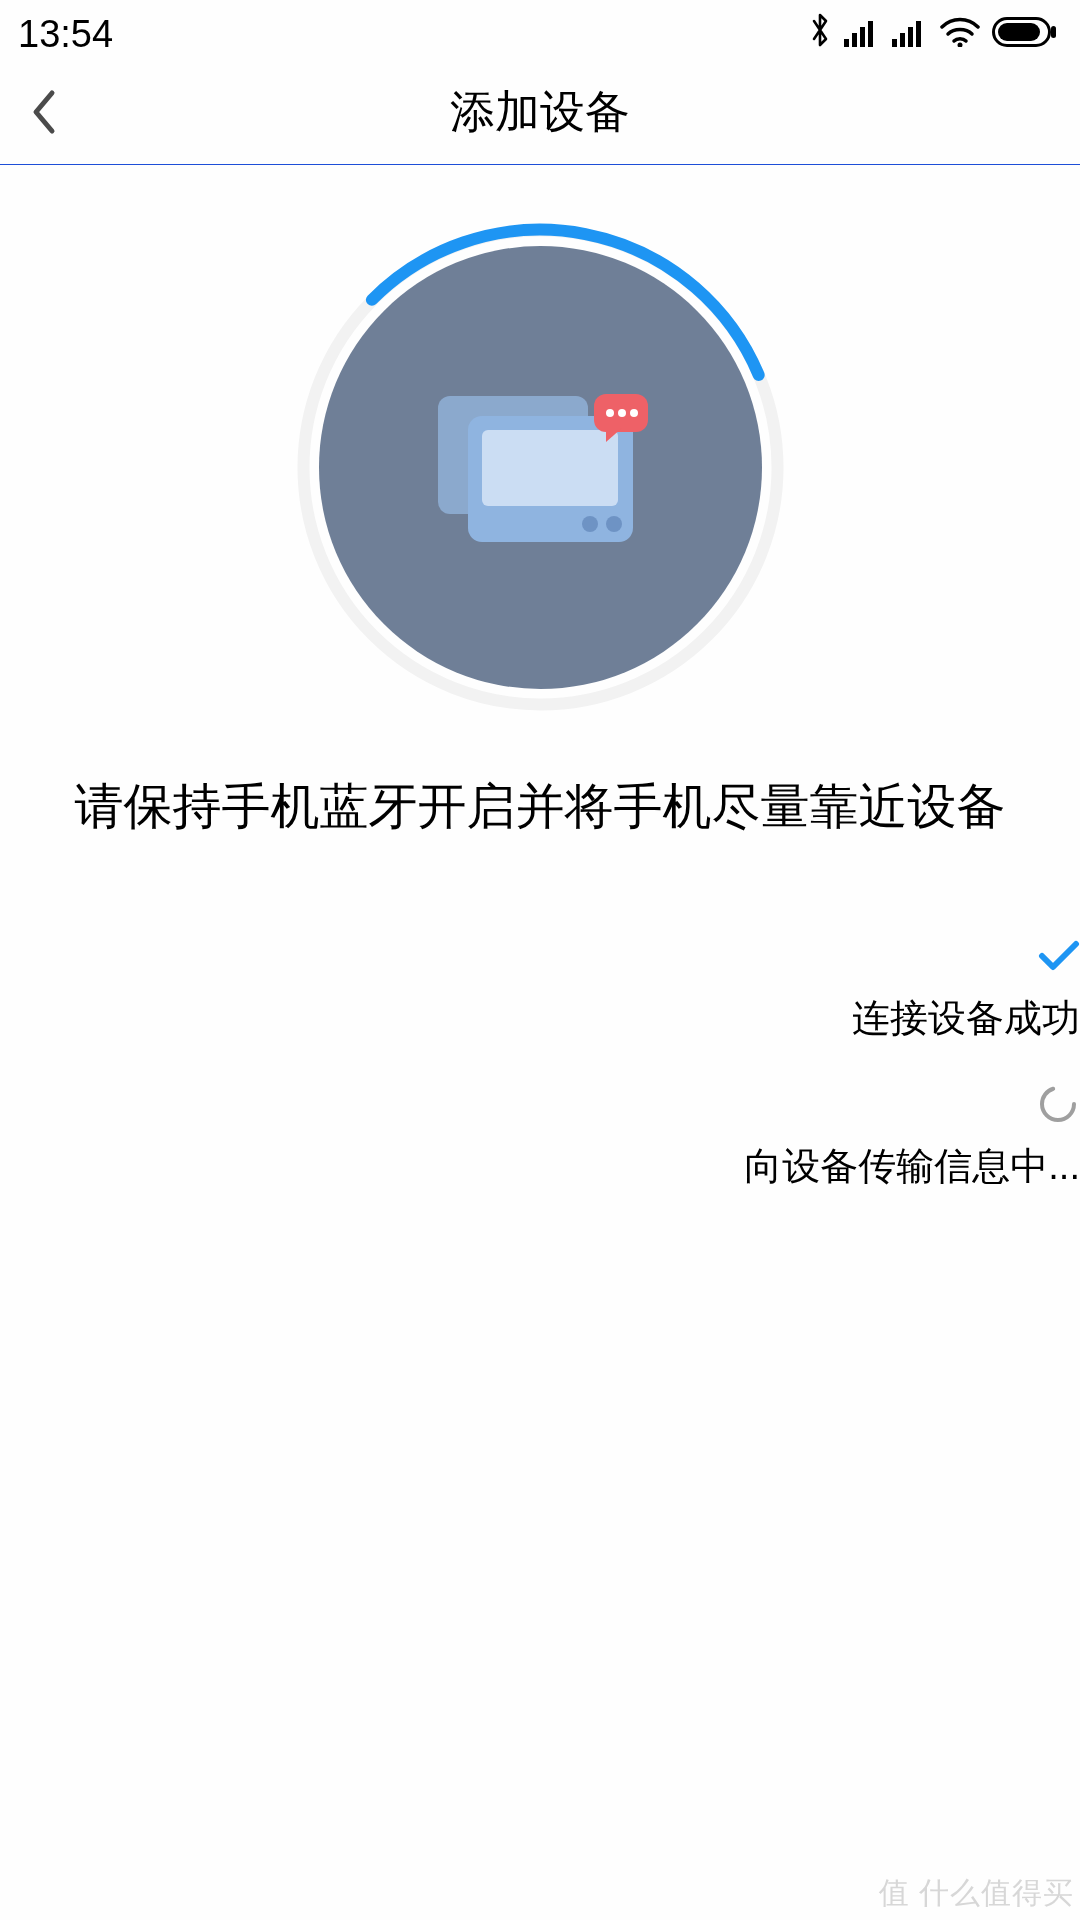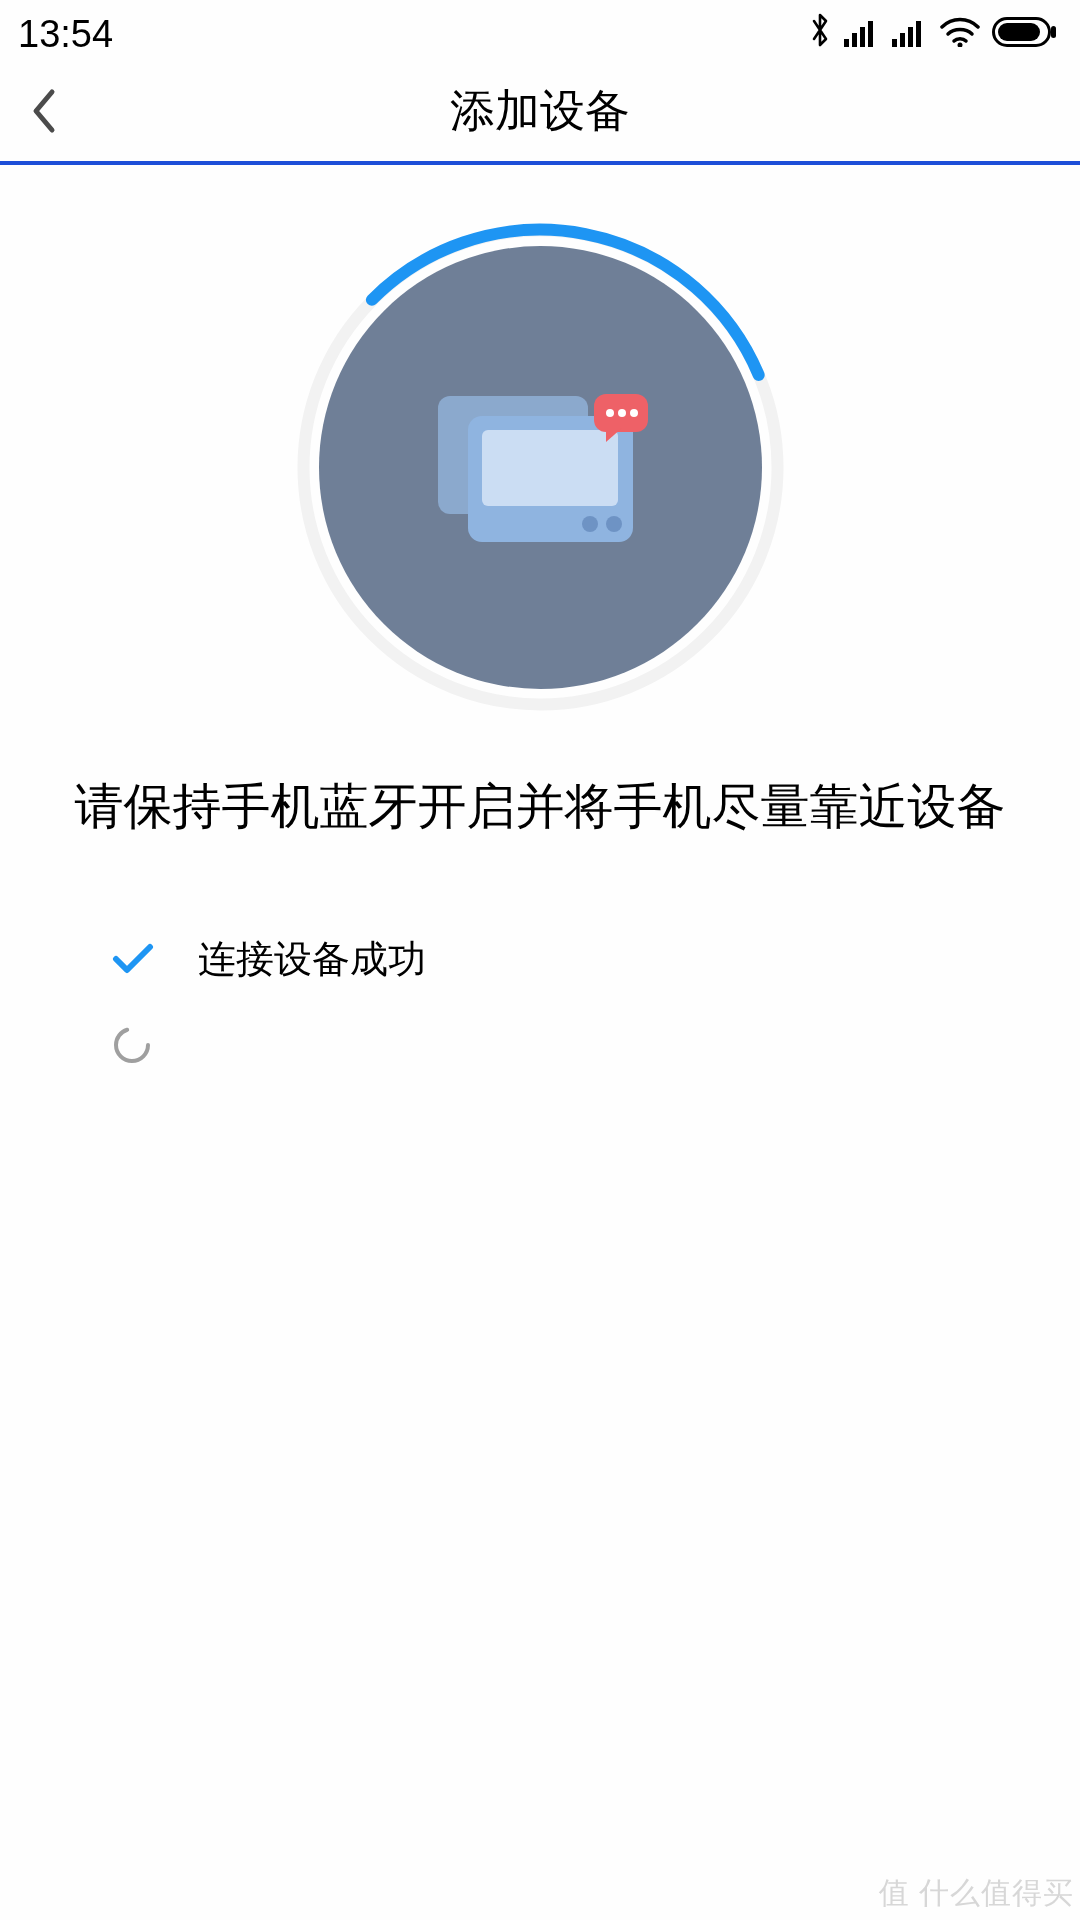--- a/index.html
+++ b/index.html
@@ -24,21 +24,21 @@
     }
     .status-right {
       display: flex;
       align-items: center;
       gap: 12px;
     }
     .titlebar {
       height: 105px;
       width: 100%;
       position: relative;
-      border-bottom: 4px solid #1d4ed8;
+      border-bottom: 1px solid #1d4ed8;
       display: flex;
       align-items: center;
       justify-content: center;
     }
     .back-btn {
       position: absolute;
       left: 30px;
       top: 0;
       height: 100%;
       display: flex;
@@ -89,22 +89,23 @@
     }
     .steps {
       margin-top: 90px;
       padding-left: 110px;
       display: flex;
       flex-direction: column;
       gap: 38px;
     }
     .step {
       display: flex;
-      align-items: center;
-      gap: 44px;
+      align-items: flex-end;
+      gap: 15px;
+      flex-direction: column;
     }
     .step-icon {
       width: 44px;
       height: 44px;
       display: flex;
       align-items: center;
       justify-content: center;
     }
     .step-text {
       font-size: 38px;
@@ -212,16 +213,17 @@
       </svg>
     </span>
     <span class="step-text">连接设备成功</span>
   </div>
   <div class="step">
     <span class="step-icon">
       <svg class="spin" width="40" height="40" viewBox="0 0 40 40">
         <circle cx="20" cy="20" r="16" fill="none" stroke="#9f9f9f" stroke-width="4" stroke-linecap="round" stroke-dasharray="70 30"></circle>
       </svg>
     </span>
+    <span class="step-text">向设备传输信息中...</span>
   </div>
 </div>
 
 <div class="watermark">值 什么值得买</div>
 
 </body></html>

